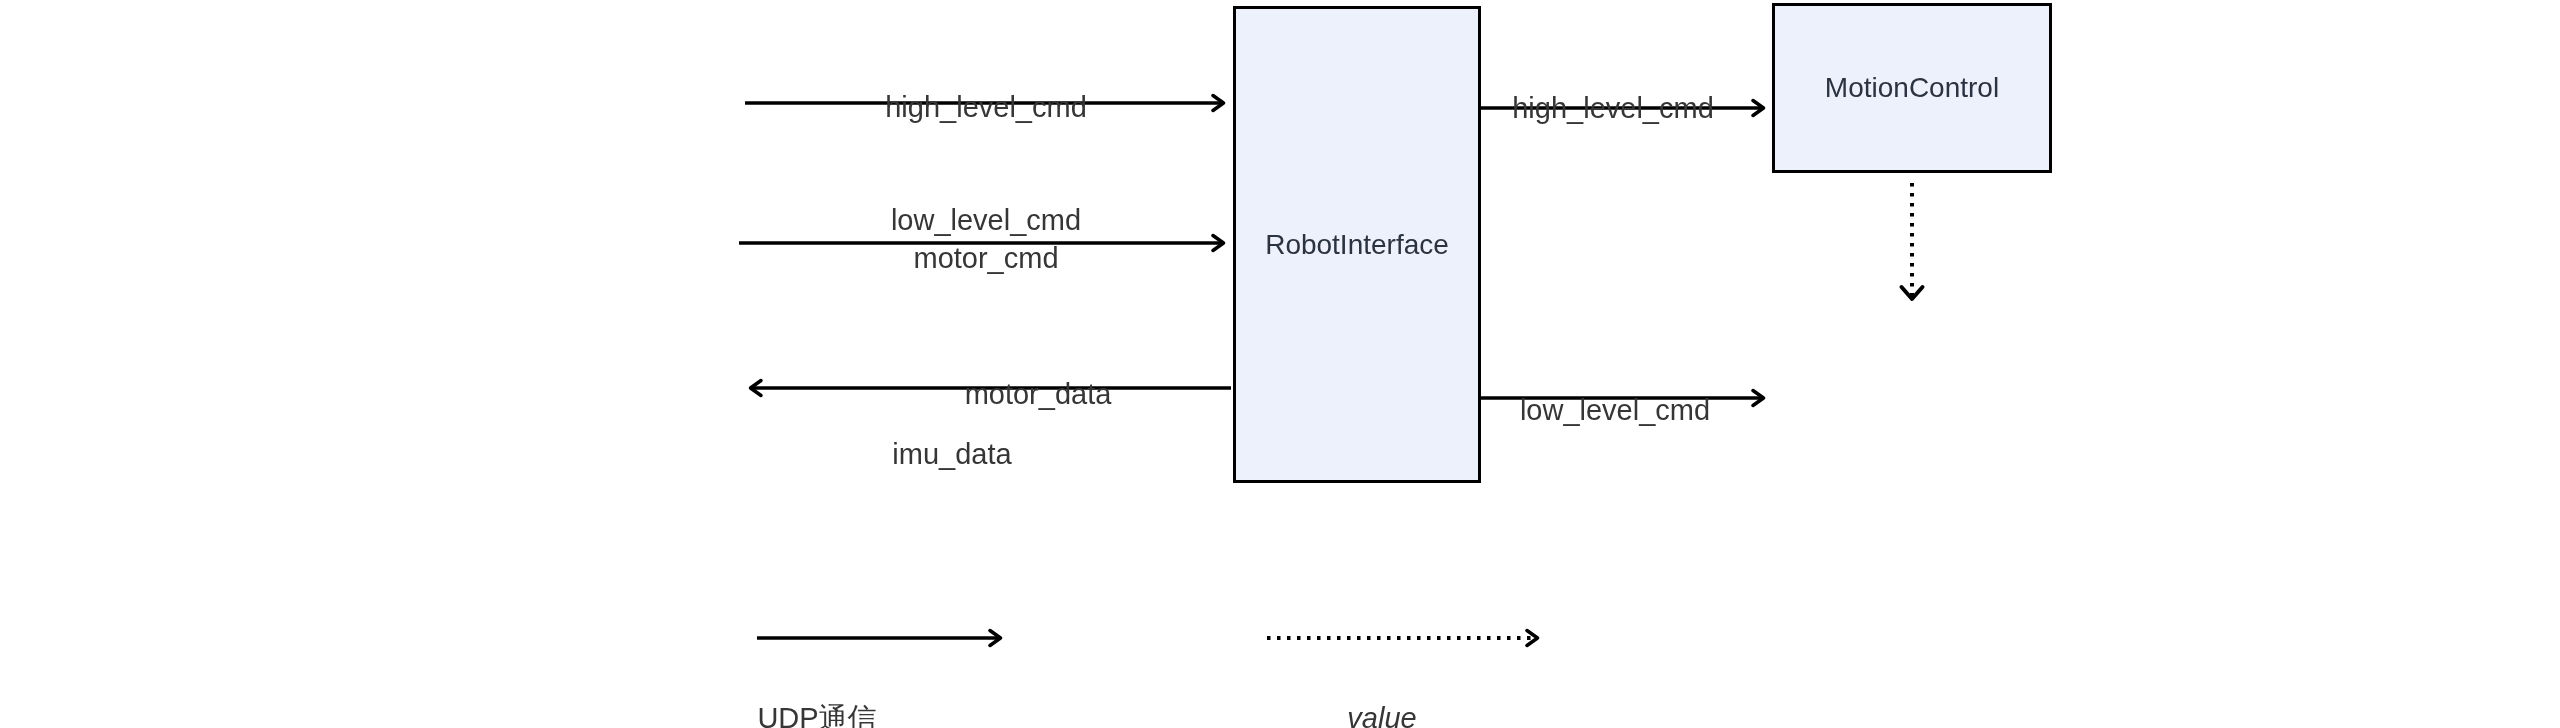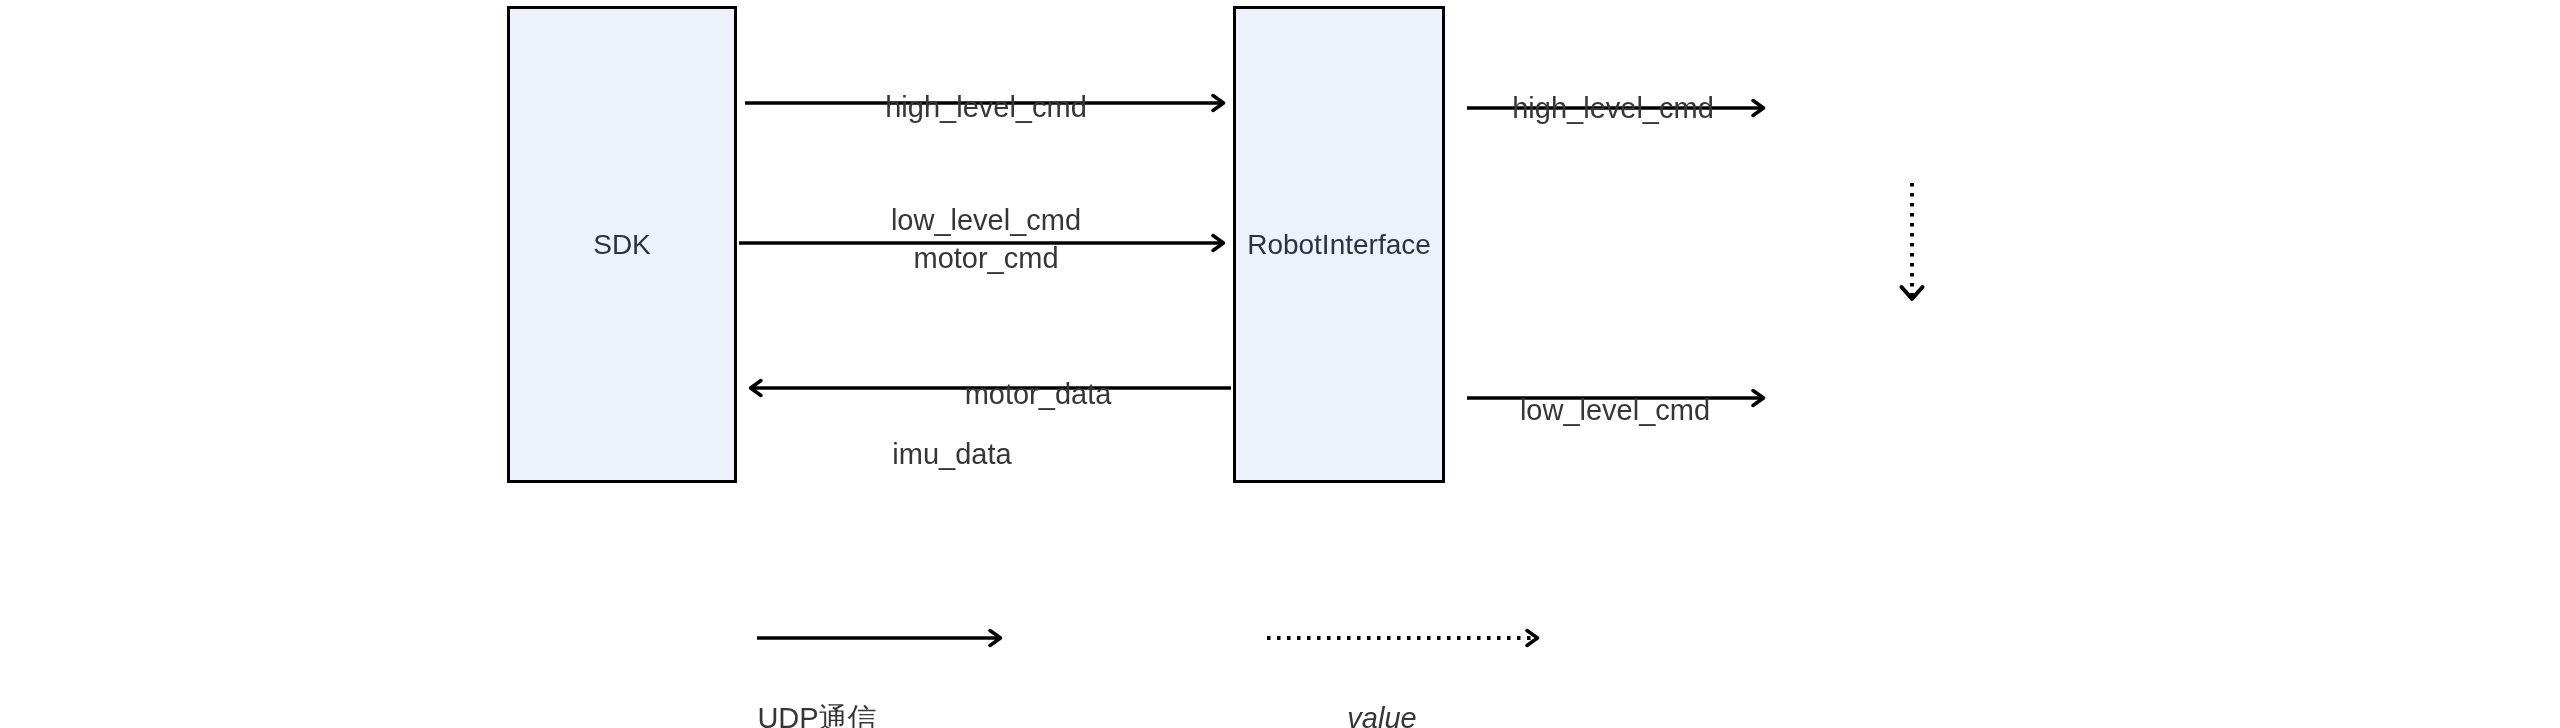--- a/index.html
+++ b/index.html
@@ -64,28 +64,28 @@
     <line x1="739" y1="243" x2="1223" y2="243" stroke="#000000" stroke-width="3.5" marker-end="url(#head)"></line>
     <line x1="1231" y1="388" x2="751" y2="388" stroke="#000000" stroke-width="3.5" marker-end="url(#head)"></line>
     <line x1="1467" y1="108" x2="1763" y2="108" stroke="#000000" stroke-width="3.5" marker-end="url(#head)"></line>
     <line x1="1467" y1="398" x2="1763" y2="398" stroke="#000000" stroke-width="3.5" marker-end="url(#head)"></line>
     <line x1="1912" y1="183" x2="1912" y2="298" stroke="#000000" stroke-width="4" stroke-dasharray="3.5 6.5" marker-end="url(#head-wide)"></line>
 
     <line x1="757" y1="638" x2="1000" y2="638" stroke="#000000" stroke-width="3.5" marker-end="url(#head)"></line>
     <line x1="1267" y1="638" x2="1537" y2="638" stroke="#000000" stroke-width="4" stroke-dasharray="3.5 6.5" marker-end="url(#head)"></line>
   </svg>
 
-  <div class="node" style="left:507px; top:6px; width:230px; height:477px;">
-    <span>SDK</span>
-  </div>
 
-  <div class="node" style="left:1233px; top:6px; width:212px; height:477px;">
+  <div class="node" style="left:1233px; top:6px; width:248px; height:477px;">
     <span>RobotInterface</span>
   </div>
 
+  <div class="node" style="left:1772px; top:3px; width:280px; height:170px;">
+    <span>MotionControl</span>
+  </div>
 
 
   <div class="edge-label" style="left:986px; top:68px;">high_level_cmd</div>
   <div class="edge-label" style="left:986px; top:181px;">low_level_cmd</div>
   <div class="edge-label" style="left:986px; top:219px;">motor_cmd</div>
   <div class="edge-label" style="left:1038px; top:355px;">motor_data</div>
   <div class="edge-label" style="left:952px; top:415px;">imu_data</div>
   <div class="edge-label" style="left:1613px; top:69px;">high_level_cmd</div>
   <div class="edge-label" style="left:1615px; top:371px;">low_level_cmd</div>
 

